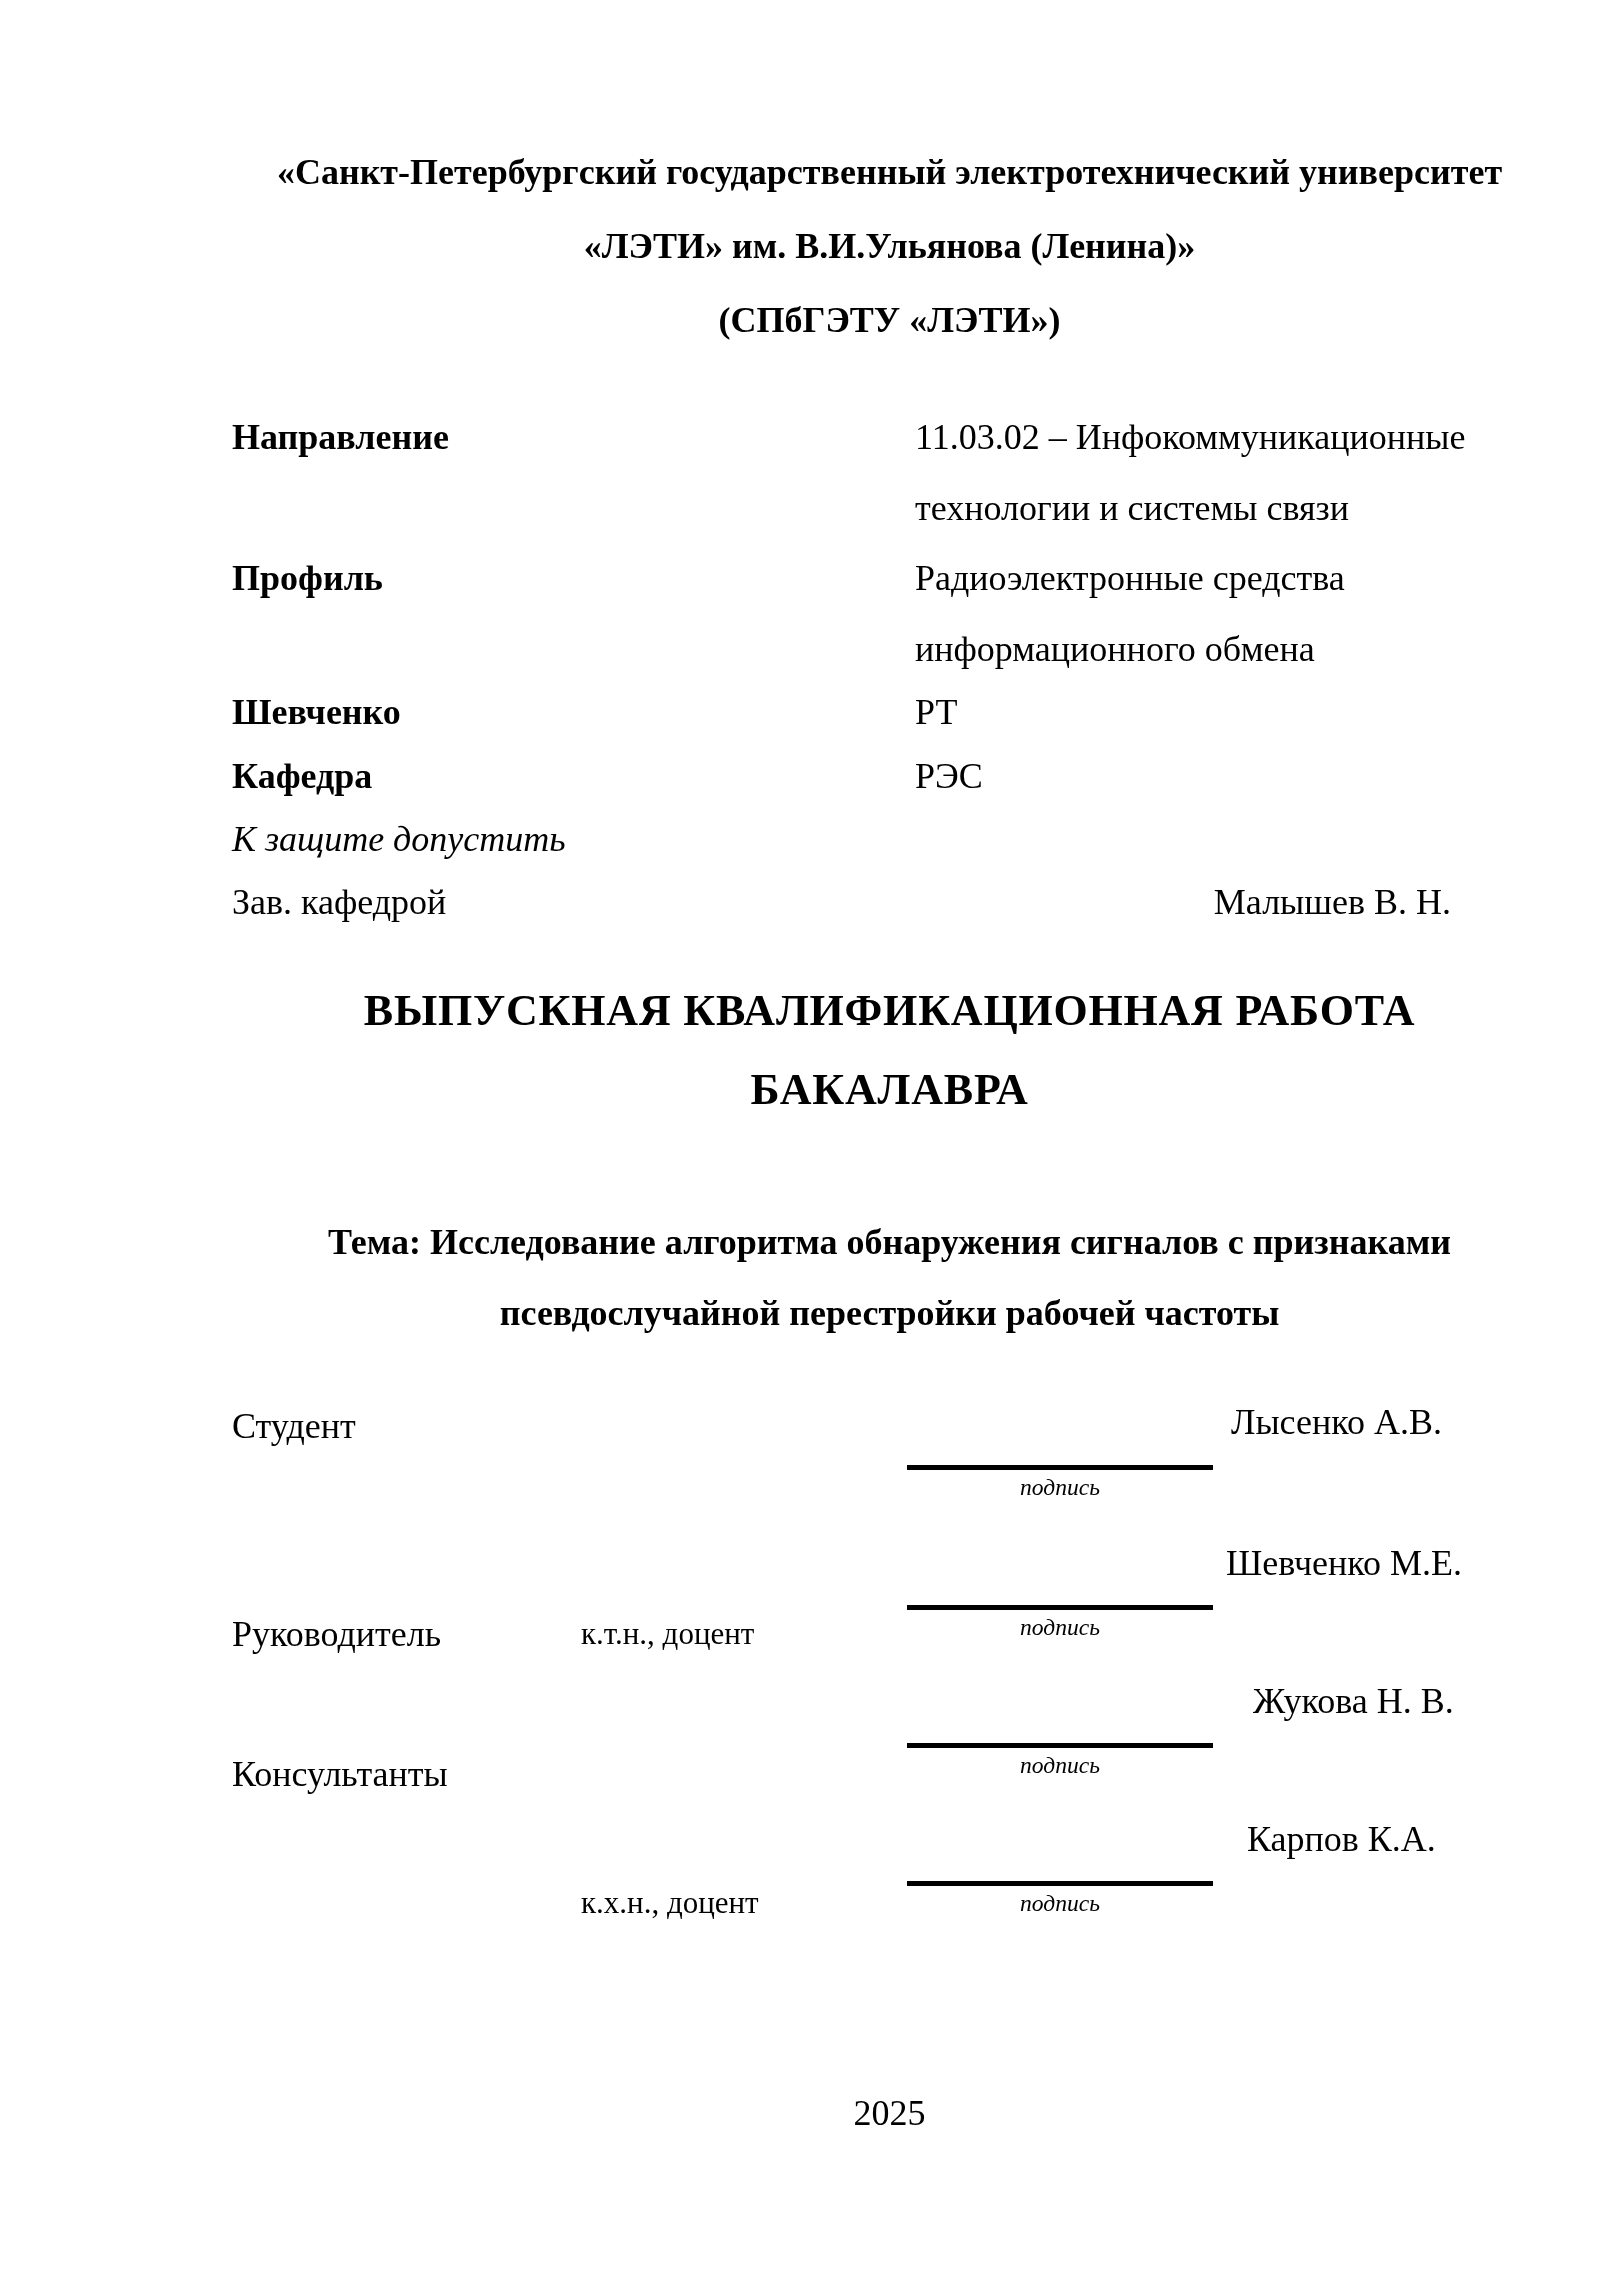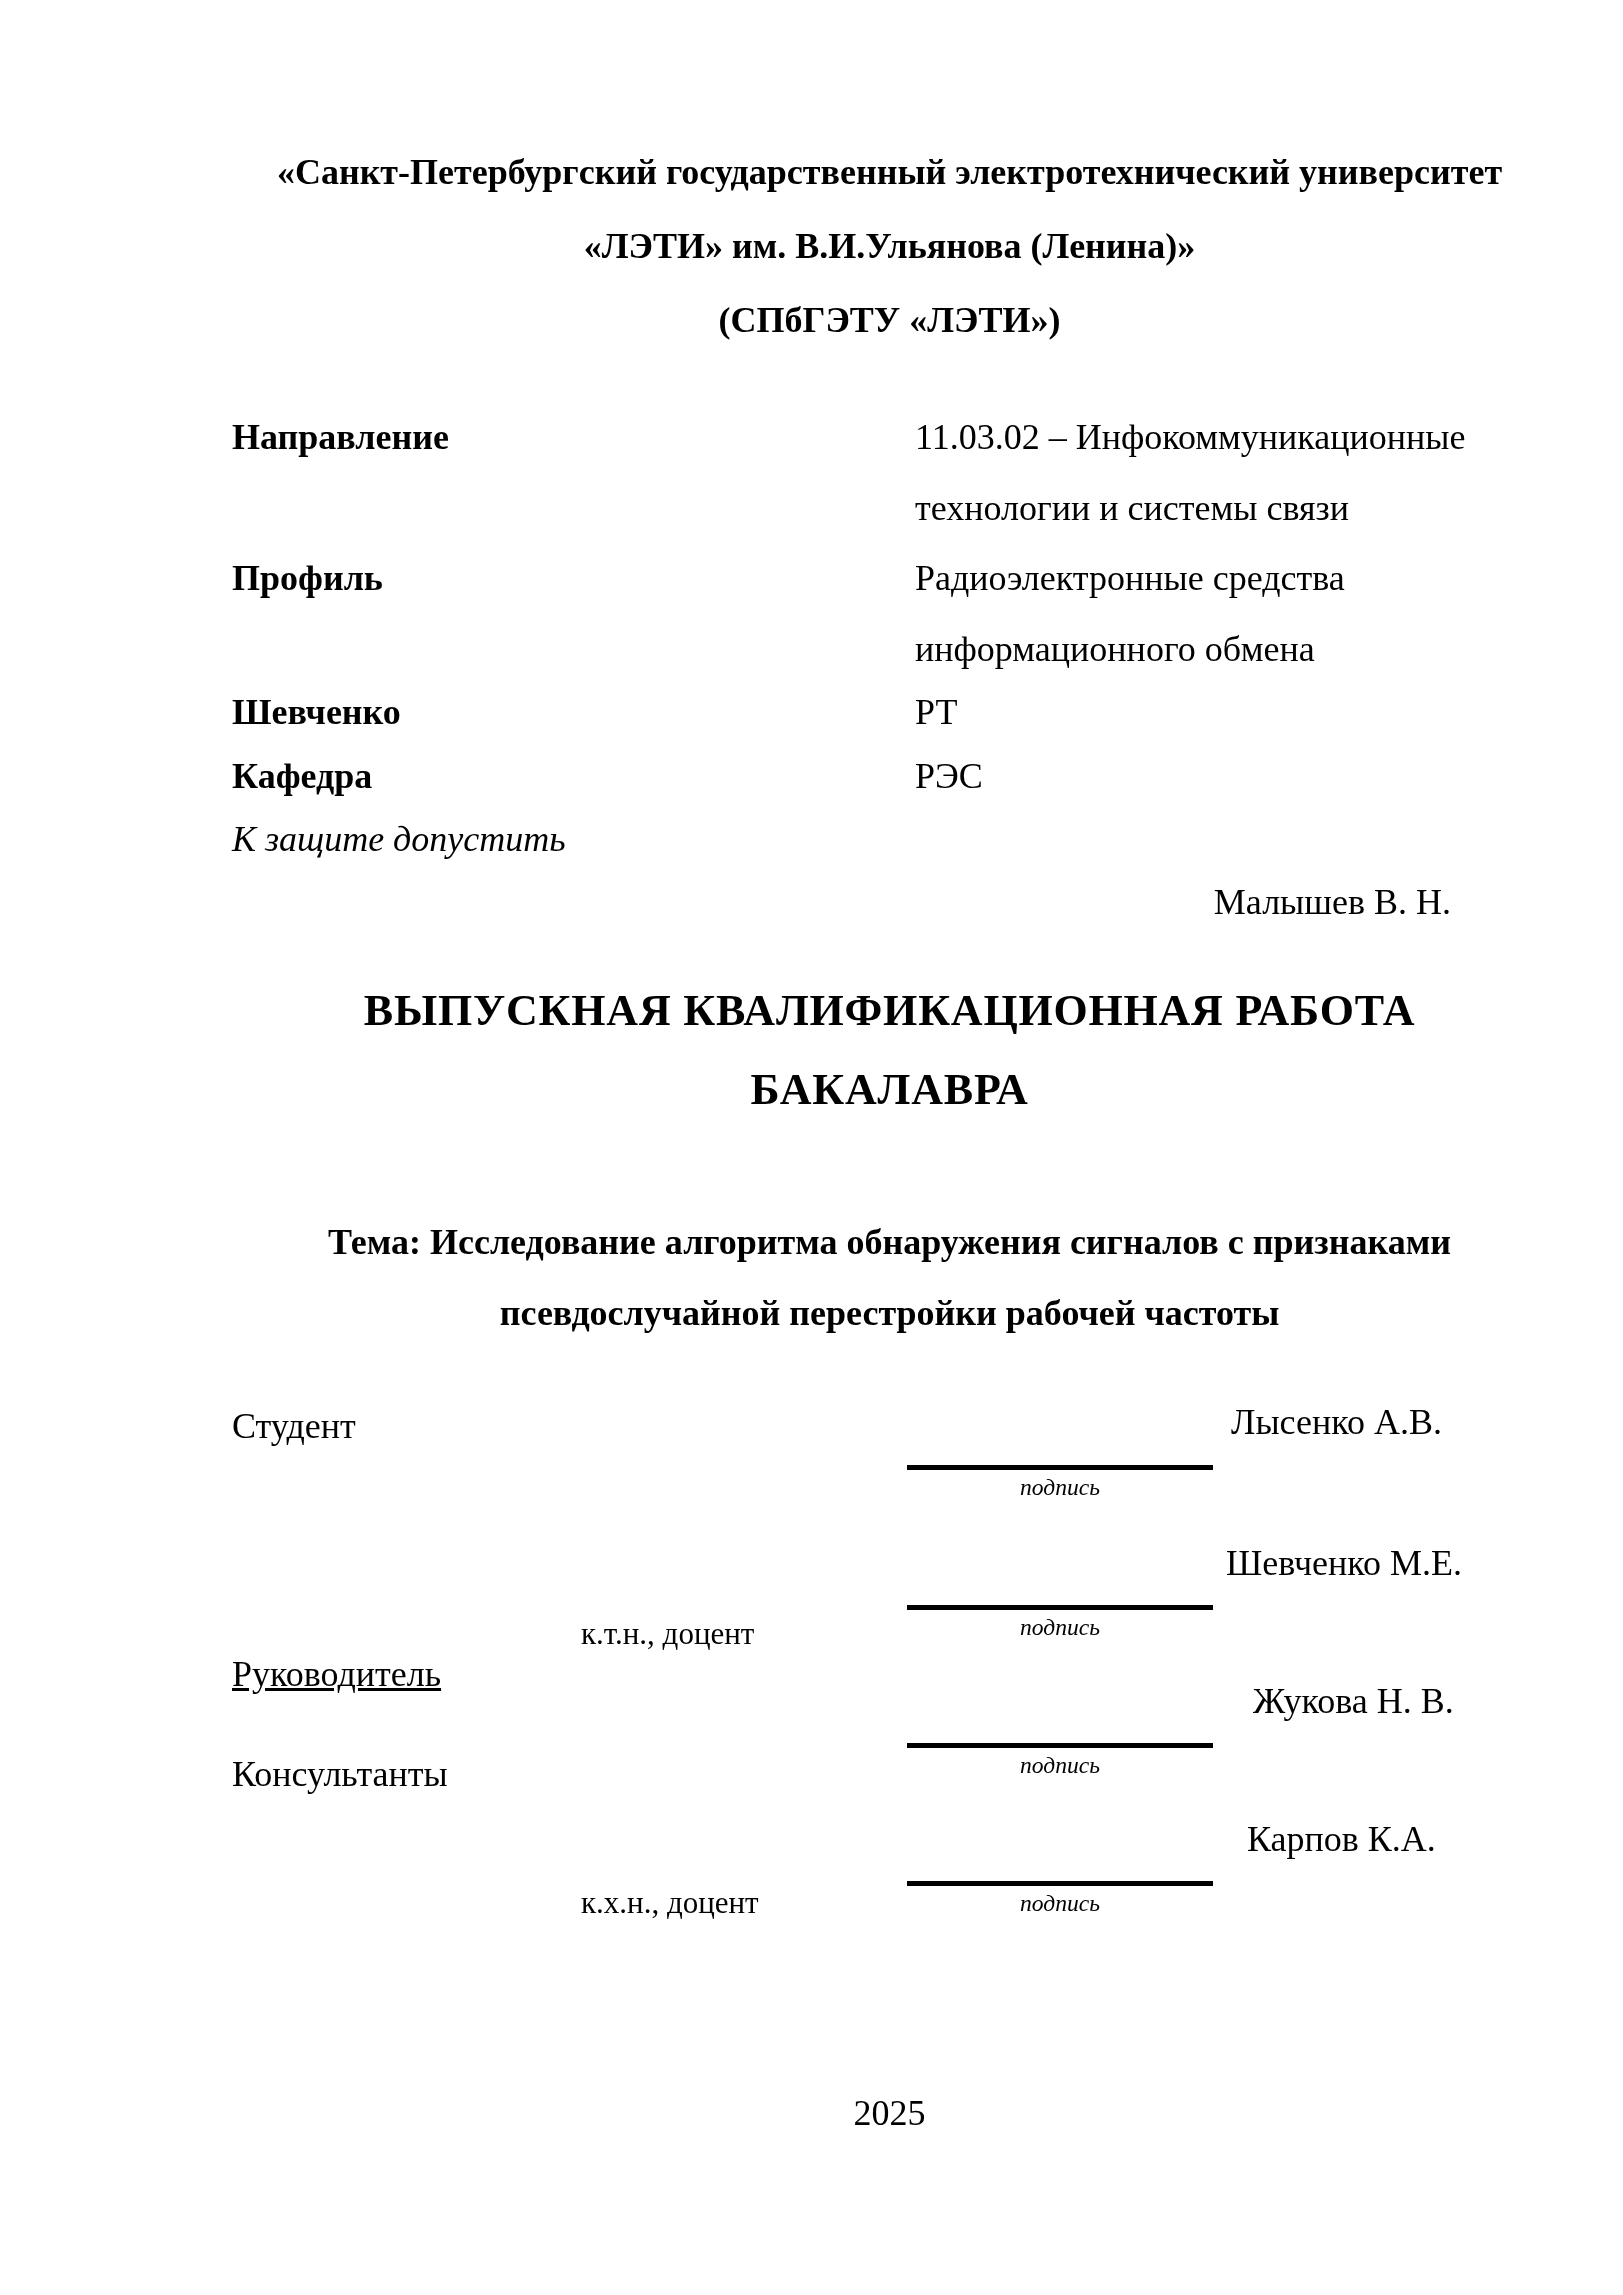--- a/index.html
+++ b/index.html
@@ -93,41 +93,42 @@
   </div>
 
   <div class="abs left-col field-row lbl" style="top:677px;">Шевченко</div>
   <div class="abs val-col field-row val" style="top:677px;">РТ</div>
 
   <div class="abs left-col field-row lbl" style="top:741px;">Кафедра</div>
   <div class="abs val-col field-row val" style="top:741px;">РЭС</div>
 
   <div class="abs left-col field-row italic-note" style="top:804px;">К защите допустить</div>
 
+  <div class="abs left-col field-row val" style="top:867px;">Зав. кафедрой</div>
   <div class="abs field-row val right-name" style="top:867px;">Малышев В. Н.</div>
 
   <div class="abs center-block title-block">
     <div>ВЫПУСКНАЯ КВАЛИФИКАЦИОННАЯ РАБОТА</div>
     <div>БАКАЛАВРА</div>
   </div>
 
   <div class="abs center-block topic-block">
     <div>Тема: Исследование алгоритма обнаружения сигналов с признаками</div>
     <div>псевдослучайной перестройки рабочей частоты</div>
   </div>
 
   <div class="abs sig-text" style="top:1408px; left:232px;">Студент</div>
   <div class="abs sig-text" style="top:1404px; left:1231px;">Лысенко А.В.</div>
   <div class="abs sig-line" style="top:1465px;"></div>
   <div class="abs sig-caption" style="top:1476px;">подпись</div>
 
   <div class="abs sig-text" style="top:1545px; left:1226px;">Шевченко М.Е.</div>
   <div class="abs sig-line" style="top:1605px;"></div>
   <div class="abs sig-caption" style="top:1616px;">подпись</div>
-  <div class="abs sig-text" style="top:1656px; left:232px;text-decoration:underline;">Руководитель</div>
+  <div class="abs sig-text" style="top:1616px; left:232px;">Руководитель</div>
   <div class="abs degree-text" style="top:1618px; left:581px;">к.т.н., доцент</div>
 
   <div class="abs sig-text" style="top:1683px; left:1244px;margin-left:9px;">Жукова Н. В.</div>
   <div class="abs sig-line" style="top:1743px;"></div>
   <div class="abs sig-caption" style="top:1754px;">подпись</div>
   <div class="abs sig-text" style="top:1756px; left:232px;">Консультанты</div>
 
   <div class="abs sig-text" style="top:1821px; left:1247px;">Карпов К.А.</div>
   <div class="abs sig-line" style="top:1881px;"></div>
   <div class="abs sig-caption" style="top:1892px;">подпись</div>

